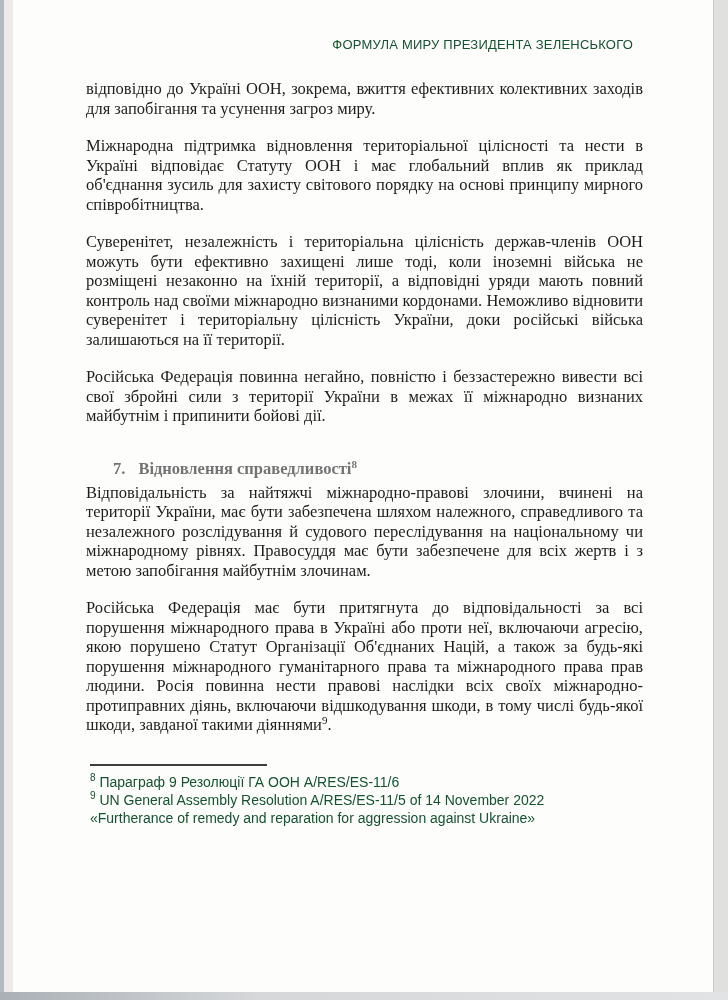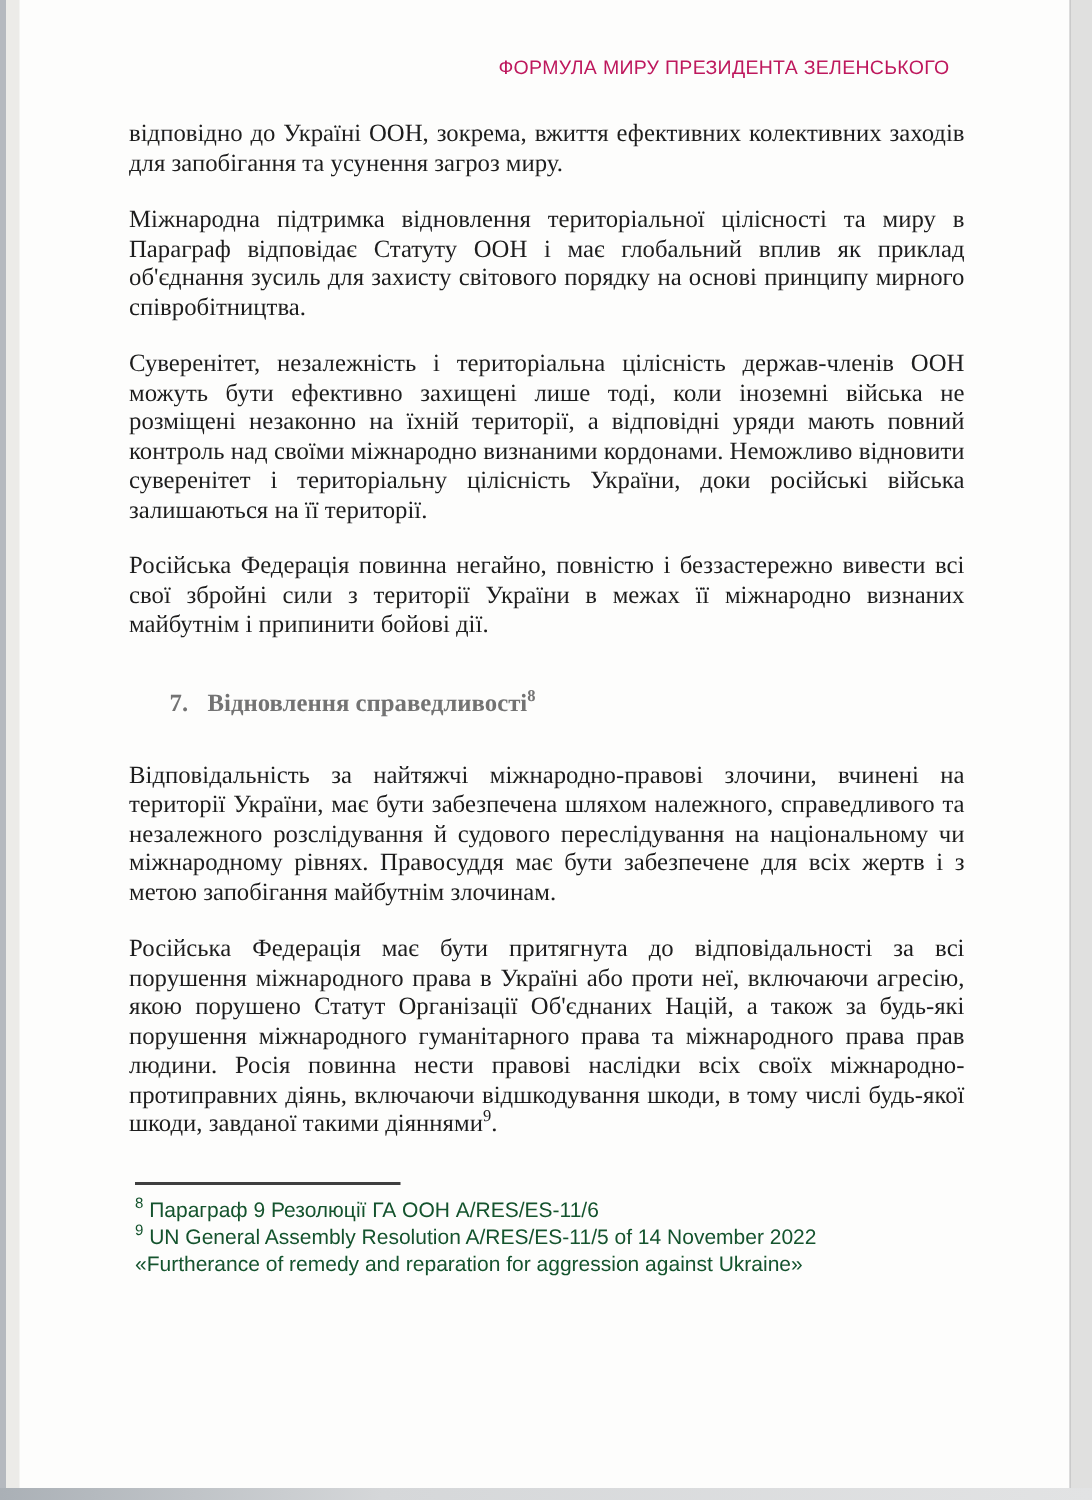--- a/index.html
+++ b/index.html
@@ -31,40 +31,40 @@
     width: 557px;
     color: #1e1e1e;
   }
   .running-header {
     margin-top: 37px;
     padding-right: 10px;
     text-align: right;
     font-family: "Liberation Sans", "DejaVu Sans", sans-serif;
     font-size: 13px;
     letter-spacing: 0.2px;
-    color: #be185d;
+    color: #14532d;
   }
   p.body-par {
     font-size: 16.5px;
     line-height: 19.5px;
     text-align: justify;
     margin-top: 18px;
     color: #1d1d1d;
   }
   p.first-par { margin-top: 27px; }
   .section-heading {
     margin: 33px 0 0 27px;
     font-size: 16.5px;
     line-height: 20px;
     font-weight: bold;
     color: #737373;
   }
   .section-heading .h-num { margin-right: 13px; }
   .section-heading sup { font-size: 11px; line-height: 0; }
-  p.after-heading { margin-top: 28px; }
+  p.after-heading { margin-top: 4px; }
   p.body-par sup { font-size: 11px; line-height: 0; }
   .footnotes {
     margin-top: 29px;
     font-family: "Liberation Sans", "DejaVu Sans", sans-serif;
     font-size: 14px;
     line-height: 18px;
     color: #14532d;
   }
   .fn-rule {
     width: 177px;
@@ -81,21 +81,21 @@
 <div class="edge edge-left-inner"></div>
 <div class="edge edge-right"></div>
 <div class="edge edge-bottom"></div>
 
 <div class="content">
 
   <div class="running-header">ФОРМУЛА МИРУ ПРЕЗИДЕНТА ЗЕЛЕНСЬКОГО</div>
 
   <p class="body-par first-par">відповідно до Україні ООН, зокрема, вжиття ефективних колективних заходів для запобігання та усунення загроз миру.</p>
 
-  <p class="body-par">Міжнародна підтримка відновлення територіальної цілісності та миру в Параграф відповідає Статуту ООН і має глобальний вплив як приклад об'єднання зусиль для захисту світового порядку на основі принципу мирного співробітництва.</p>
+  <p class="body-par">Міжнародна підтримка відновлення територіальної цілісності та нести в Україні відповідає Статуту ООН і має глобальний вплив як приклад об'єднання зусиль для захисту світового порядку на основі принципу мирного співробітництва.</p>
 
   <p class="body-par">Суверенітет, незалежність і територіальна цілісність держав-членів ООН можуть бути ефективно захищені лише тоді, коли іноземні війська не розміщені незаконно на їхній території, а відповідні уряди мають повний контроль над своїми міжнародно визнаними кордонами. Неможливо відновити суверенітет і територіальну цілісність України, доки російські війська залишаються на її території.</p>
 
   <p class="body-par">Російська Федерація повинна негайно, повністю і беззастережно вивести всі свої збройні сили з території України в межах її міжнародно визнаних майбутнім і припинити бойові дії.</p>
 
   <div class="section-heading"><span class="h-num">7.</span><span>Відновлення справедливості</span><sup>8</sup></div>
 
   <p class="body-par after-heading">Відповідальність за найтяжчі міжнародно-правові злочини, вчинені на території України, має бути забезпечена шляхом належного, справедливого та незалежного розслідування й судового переслідування на національному чи міжнародному рівнях. Правосуддя має бути забезпечене для всіх жертв і з метою запобігання майбутнім злочинам.</p>
 
   <p class="body-par"><span>Російська Федерація має бути притягнута до відповідальності за всі порушення міжнародного права в Україні або проти неї, включаючи агресію, якою порушено Статут Організації Об'єднаних Націй, а також за будь-які порушення міжнародного гуманітарного права та міжнародного права прав людини. Росія повинна нести правові наслідки всіх своїх міжнародно-протиправних діянь, включаючи відшкодування шкоди, в тому числі будь-якої шкоди, завданої такими діяннями</span><sup>9</sup><span>.</span></p>

